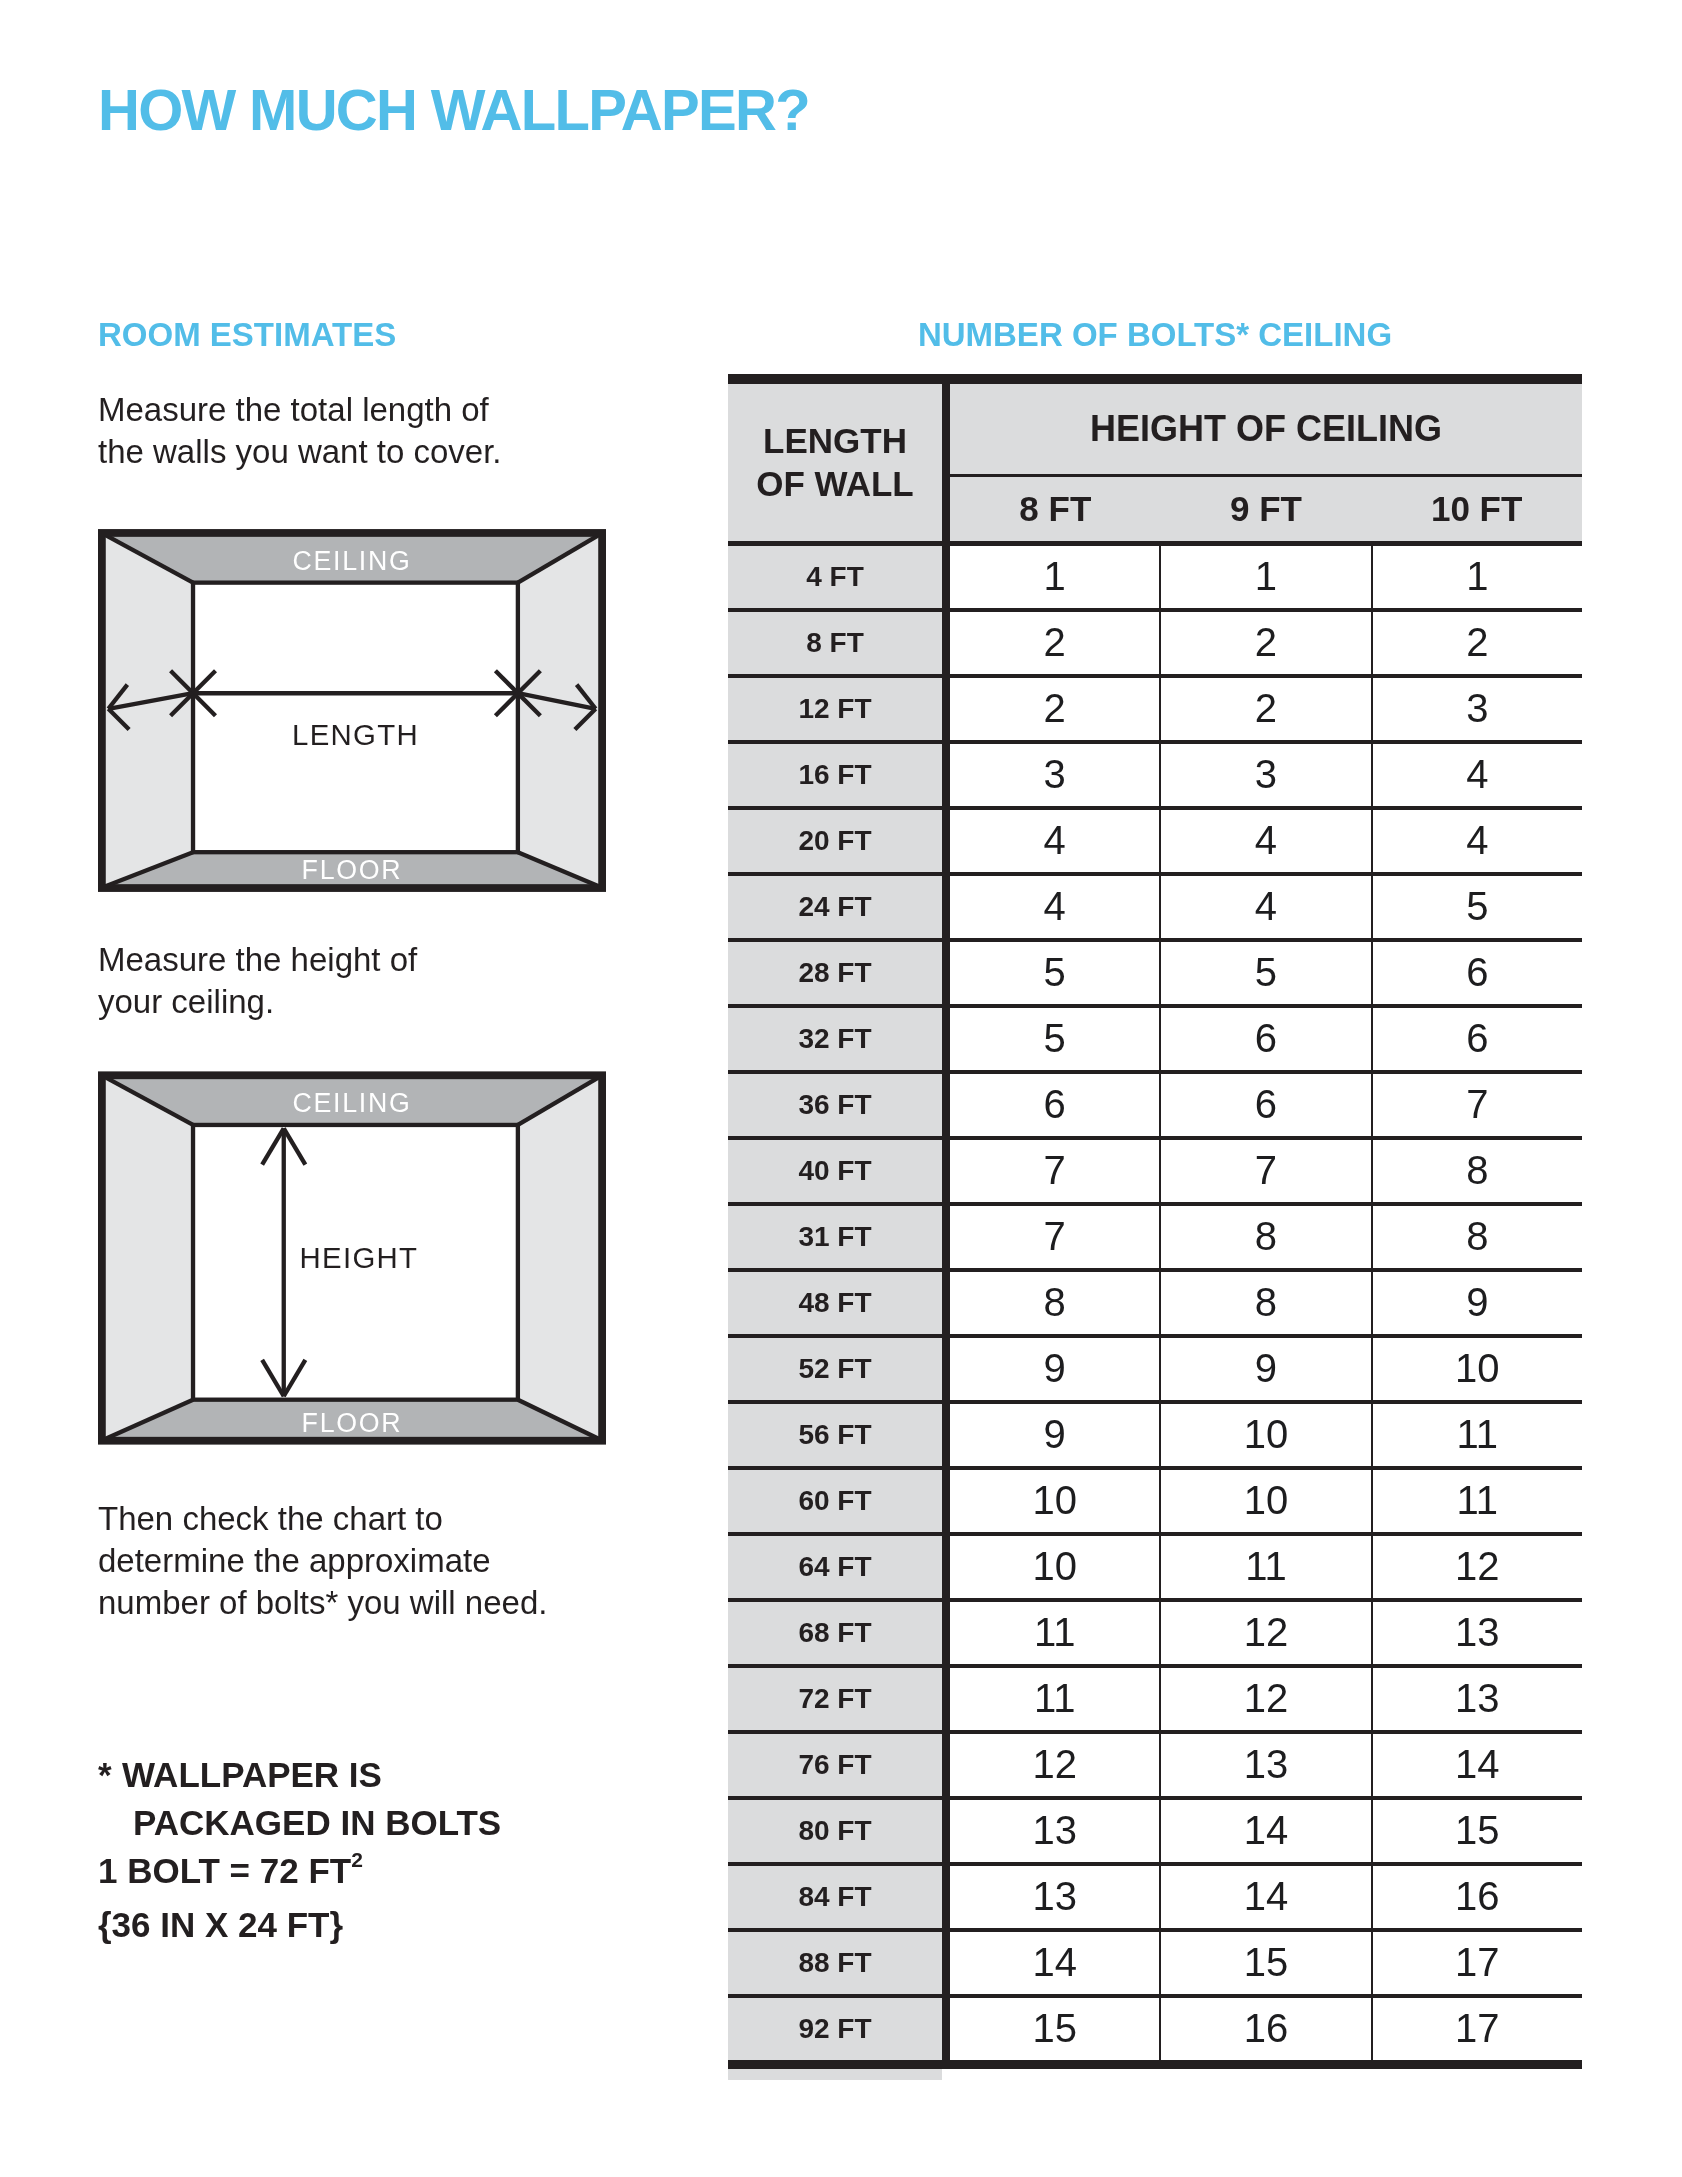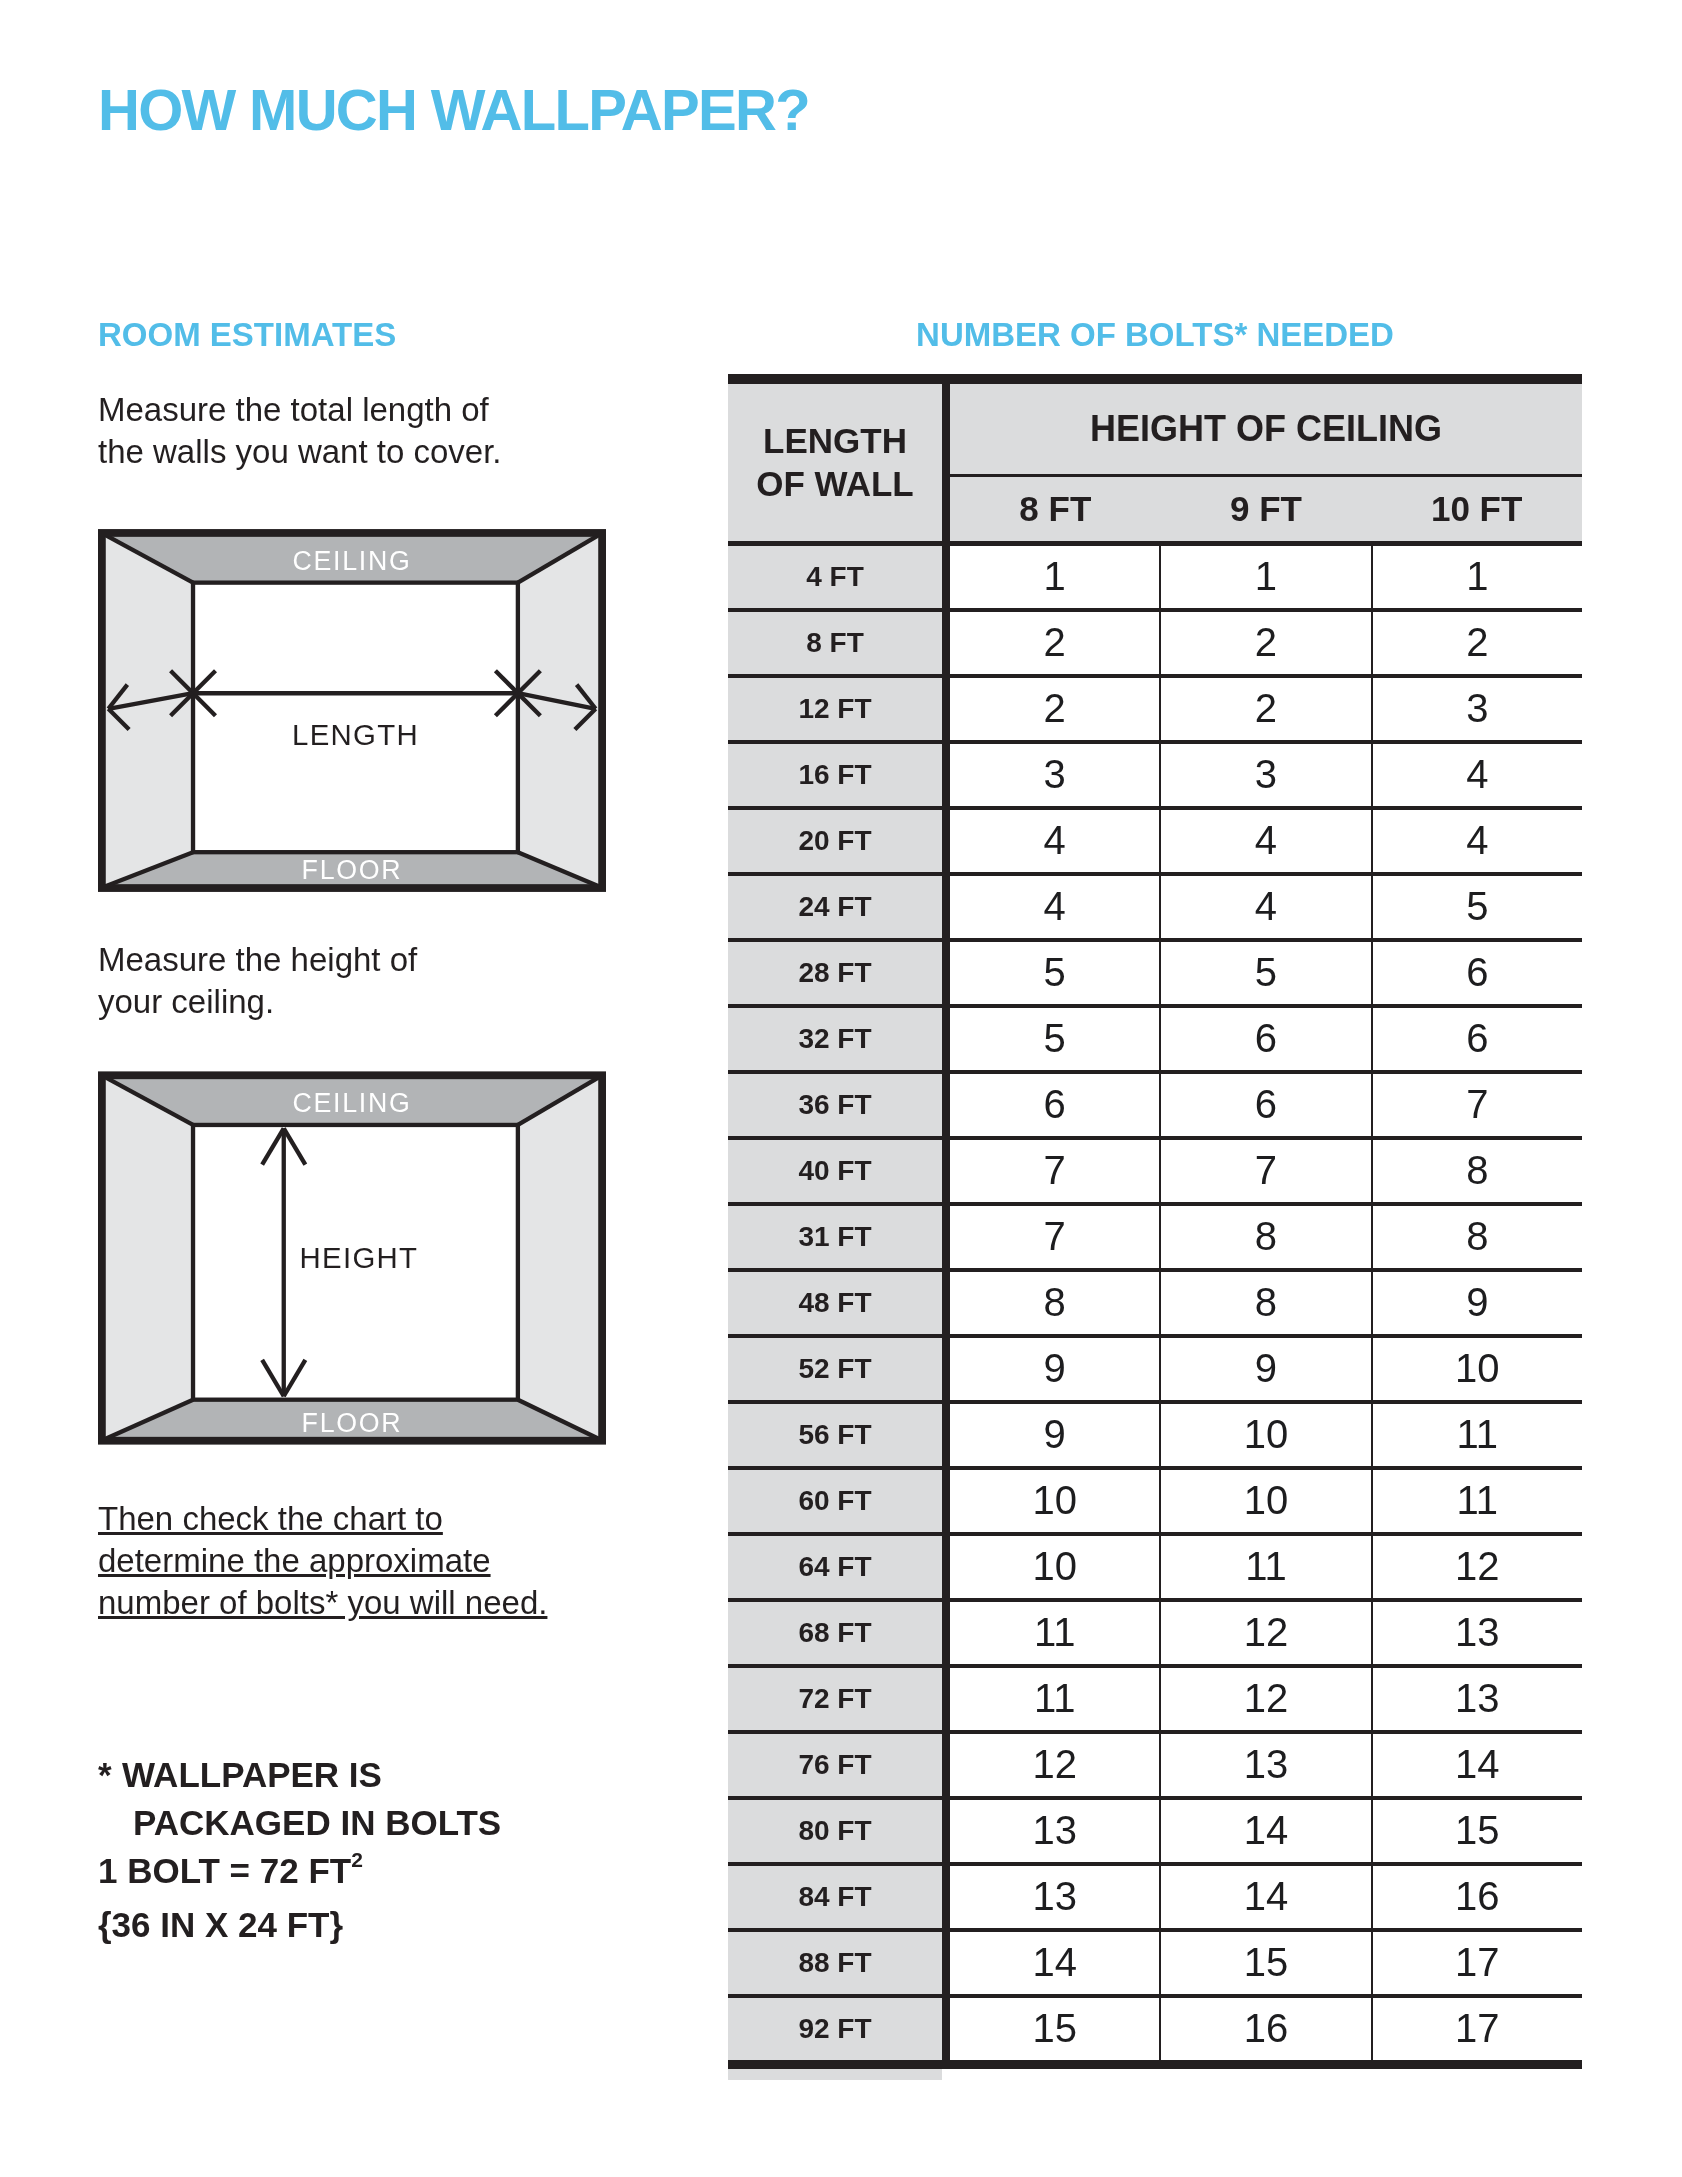--- a/index.html
+++ b/index.html
@@ -30,21 +30,21 @@
   }
   #room-estimates-heading{left:98px;}
   #bolts-heading{left:728px;width:854px;text-align:center;}
   .para{
     position:absolute;left:98px;
     font-size:33px;line-height:42px;color:var(--ink);
     white-space:nowrap;
   }
   #para1{top:389px;}
   #para2{top:939px;}
-  #para3{top:1498px;text-decoration:underline;}
+  #para3{top:1498px;}
   .diagram{position:absolute;left:98px;}
   #diagram-length{top:529px;}
   #diagram-height{top:1071px;}
   .footnote{
     position:absolute;left:98px;top:1724px;
     font-size:35px;font-weight:bold;line-height:48px;color:var(--ink);
     white-space:nowrap;
     margin-top:27px;
   }
   .footnote .star{margin-right:10.4px;}
@@ -96,21 +96,21 @@
   .measure-label{font-family:"Liberation Sans",sans-serif;font-size:34px;letter-spacing:1.5px;fill:var(--ink);}
 </style>
 </head>
 <body>
 
 <div class="page">
 
   <div class="page-title">HOW MUCH WALLPAPER?</div>
 
   <div class="sec-heading" id="room-estimates-heading">ROOM ESTIMATES</div>
-  <div class="sec-heading" id="bolts-heading">NUMBER OF BOLTS* NEEDED</div>
+  <div class="sec-heading" id="bolts-heading">NUMBER OF BOLTS* CEILING</div>
 
   <div class="para" id="para1">
     <div>Measure the total length of</div>
     <div>the walls you want to cover.</div>
   </div>
 
   <svg class="diagram" id="diagram-length" width="508" height="363" viewBox="0 0 588 420">
     <polygon points="5,5 110,62 110,374 5,415" fill="#E4E5E6"></polygon>
     <polygon points="583,5 486,62 486,374 583,415" fill="#E4E5E6"></polygon>
     <polygon points="5,5 583,5 486,62 110,62" fill="#B2B4B6"></polygon>

